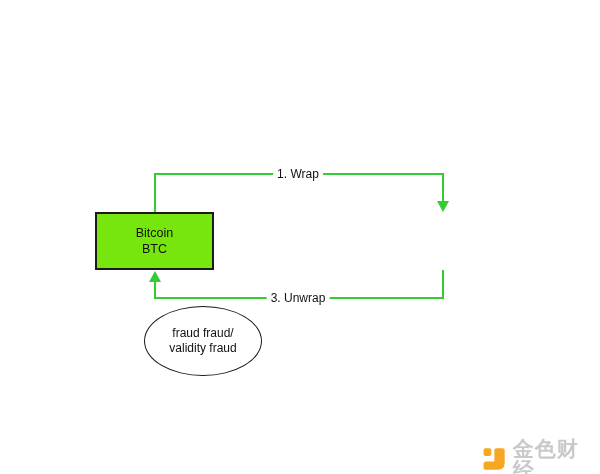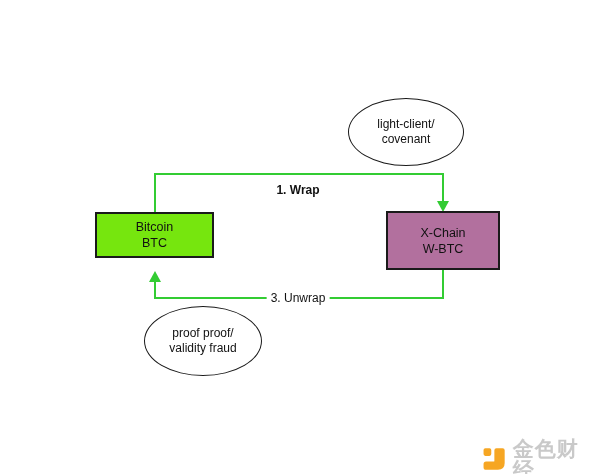--- a/index.html
+++ b/index.html
@@ -76,45 +76,37 @@
 </style>
 </head>
 <body>
 
 <div class="canvas">
 
   <div class="edge-line" style="left: 154px; top: 174px; width: 2px; height: 40px; background-color: rgb(51, 204, 51);"></div>
   <div class="edge-line" style="left: 154px; top: 173px; width: 290px; height: 2px; background-color: rgb(51, 204, 51);"></div>
   <div class="edge-line" style="left: 442px; top: 173px; width: 2px; height: 30px; background-color: rgb(51, 204, 51);"></div>
   <div class="arrowhead arrow-down" style="left: 437px; top: 201px; border-top-color: rgb(51, 204, 51);"></div>
-  <div class="edge-label" style="left:298px; top:190px;font-weight:bold;">1. Wrap</div>
+  <div class="edge-label" style="left:298px; top:174px;">1. Wrap</div>
 
   <div class="edge-line" style="left: 442px; top: 270px; width: 2px; height: 29px; background-color: rgb(51, 204, 51);"></div>
   <div class="edge-line" style="left: 154px; top: 297px; width: 290px; height: 2px; background-color: rgb(51, 204, 51);"></div>
   <div class="edge-line" style="left: 154px; top: 282px; width: 2px; height: 16px; background-color: rgb(51, 204, 51);"></div>
   <div class="arrowhead arrow-up" style="left: 149px; top: 271px; border-bottom-color: rgb(51, 204, 51);"></div>
   <div class="edge-label" style="left:298px; top:298px;">3. Unwrap</div>
 
-  <div class="node-ellipse" style="left:348px; top:98px; width:116px; height:68px;">
-    <span>light-client/</span>
-    <span>covenant</span>
-  </div>
 
-  <div class="node-rect" style="left: 95px; top: 212px; width: 119px; height: 46px; background-color: rgb(118, 230, 14);">
+  <div class="node-rect" style="left: 95px; top: 212px; width: 119px; height: 58px; background-color: rgb(118, 230, 14);">
     <span>Bitcoin</span>
     <span>BTC</span>
   </div>
 
-  <div class="node-rect" style="left: 386px; top: 211px; width: 114px; height: 59px; background-color: rgb(178, 112, 158);">
-    <span>X-Chain</span>
-    <span>W-BTC</span>
-  </div>
 
   <div class="node-ellipse" style="left:144px; top:306px; width:118px; height:70px;">
-    <span>proof proof/</span>
+    <span>fraud fraud/</span>
     <span>validity fraud</span>
   </div>
 
   <div class="watermark">
     <svg width="26" height="26" viewBox="0 0 100 100">
       <rect x="6" y="8" width="30" height="30" rx="7" fill="#f6a623"></rect>
       <path fill="#f6a623" d="M 48 8 h 32 q 8 0 8 8 v 50 q 0 26 -26 26 h -46 q -10 0 -10 -10 v -12 q 0 -10 10 -10 h 30 q 2 0 2 -2 v -42 q 0 -8 8 -8 z"></path>
     </svg>
     <span class="watermark-text" style="color: rgb(201, 201, 201);">金色财经</span>
   </div>

